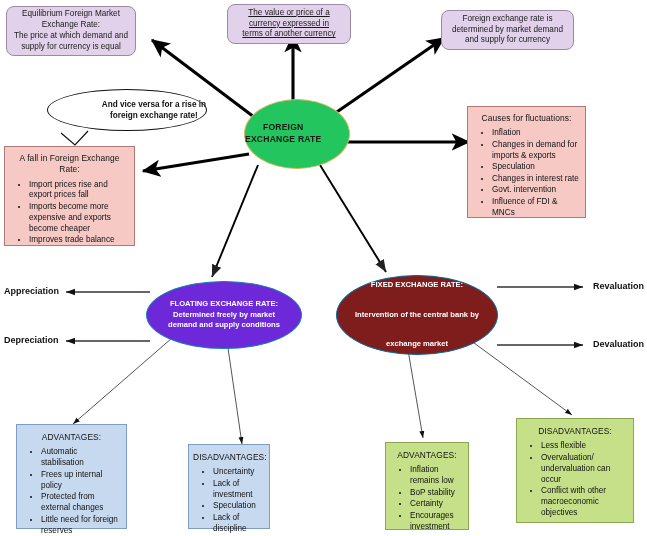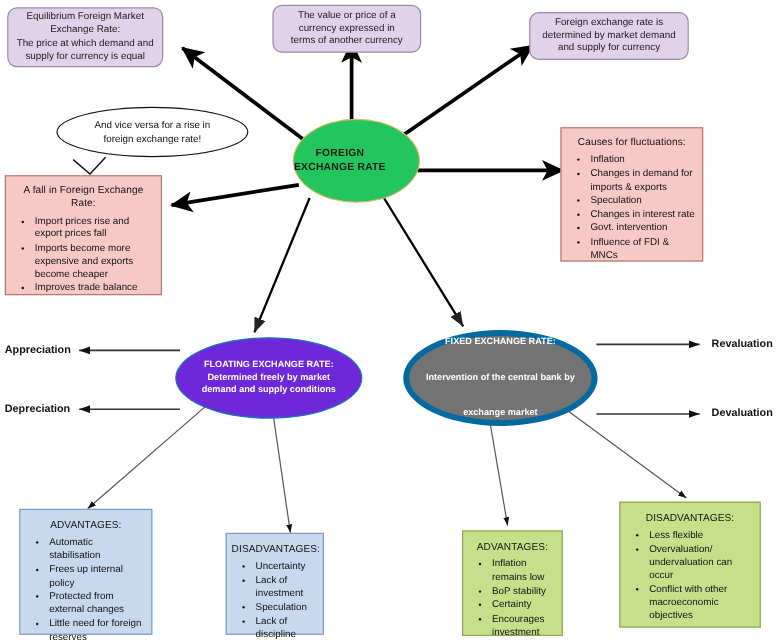--- a/index.html
+++ b/index.html
@@ -113,45 +113,45 @@
     font-size: 7.6px;
     line-height: 1.4;
     padding: 0 10px;
     box-sizing: border-box;
   }
   .ellipse.floating {
     background: #6d28d9;
     border: 1px solid #137fb2;
   }
   .ellipse.fixed {
-    background: #737373;
-    border: 5px solid #0369a1;
-    align-items: flex-end;
+    background: #7f1d1d;
+    border: 1px solid #0369a1;
   }
   .ellipse .e-title { display:block; }
   .ellipse .e-body { display:block; }
   .ellipse.fixed .e-body { margin-top: 19px; }
   
   .speech {
     position: absolute;
   }
   .speech-oval {
     width: 160px;
     height: 42px;
     border: 1.2px solid #111;
     border-radius: 50%;
     background: #ffffff;
     display: flex;
     align-items: center;
-    justify-content: center;
+    justify-content: flex-end;
     text-align: center;
     font-size: 8.2px;
     line-height: 1.35;
     color: #111;
     box-sizing: border-box;
+    font-weight: bold;
   }
   
   .side-label {
     position: absolute;
     font-size: 9px;
     font-weight: bold;
     color: #111;
     white-space: nowrap;
   }
 </style>
@@ -218,21 +218,21 @@
 
   <div class="node purple-box" style="left:6px; top:6px; width:130px; height:50px;">
     <div class="lines">
       <span>Equilibrium Foreign Market</span>
       <span>Exchange Rate:</span>
       <span>The price at which demand and</span>
       <span>supply for currency is equal</span>
     </div>
   </div>
 
-  <div class="node purple-box" style="left:227px; top:4px; width:124px; height:40px;">
+  <div class="node purple-box" style="left:227px; top:4px; width:124px; height:40px;text-decoration:underline;">
     <div class="lines">
       <span>The value or price of a</span>
       <span>currency expressed in</span>
       <span>terms of another currency</span>
     </div>
   </div>
 
   <div class="node purple-box" style="left:441px; top:10px; width:133px; height:40px;">
     <div class="lines">
       <span>Foreign exchange rate is</span>

